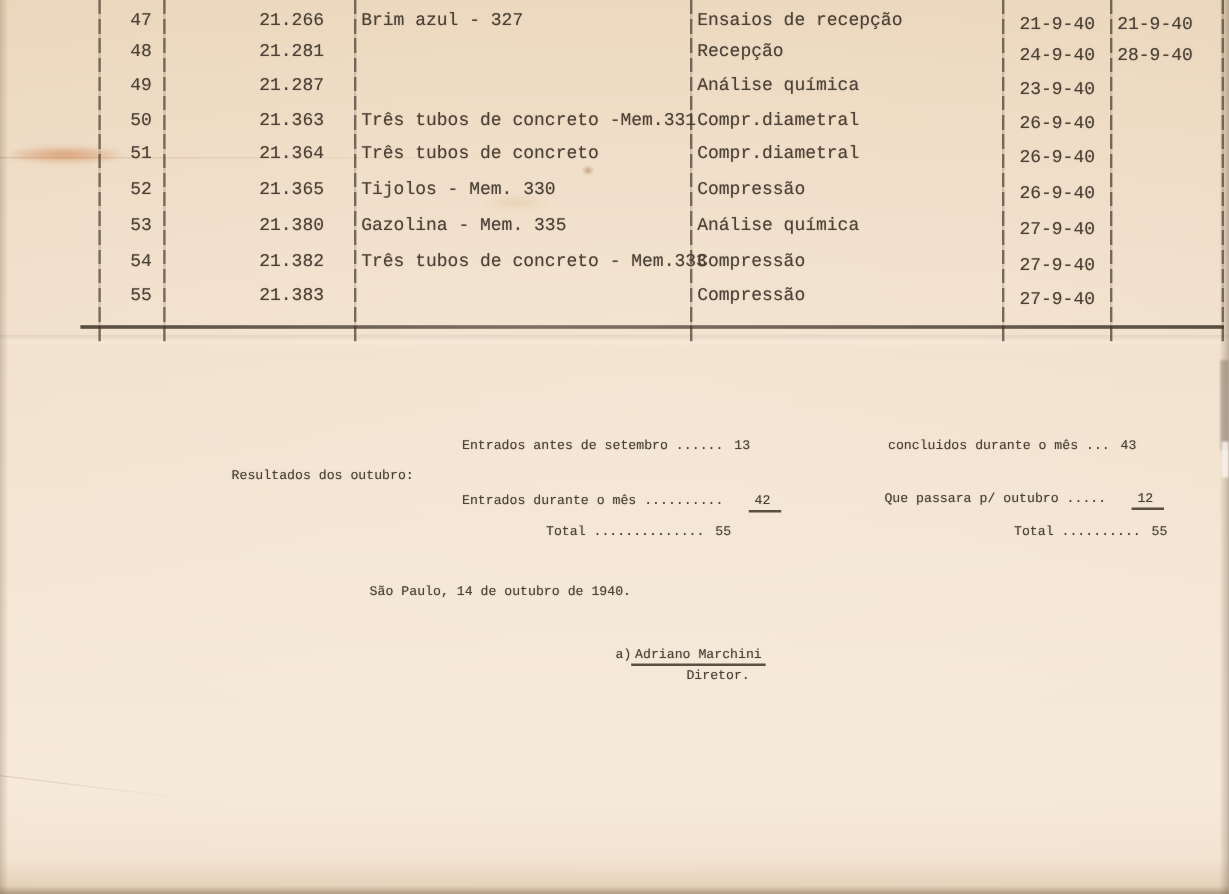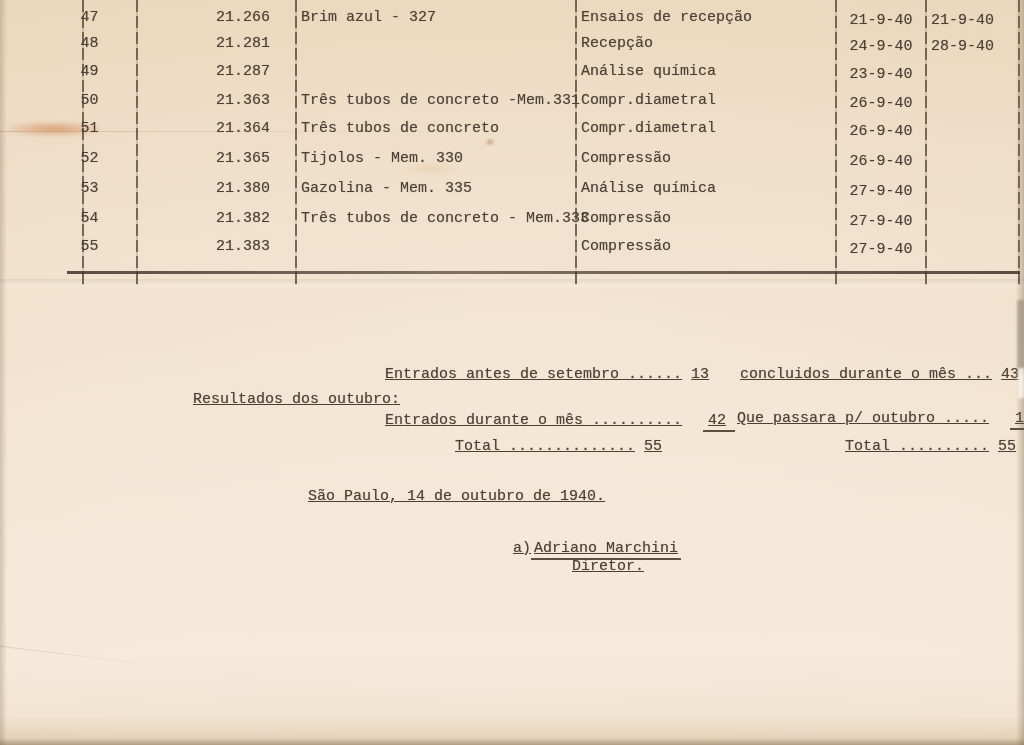--- a/index.html
+++ b/index.html
@@ -4,34 +4,34 @@
 <style>
   html,body { margin:0; padding:0; background:#8a8178; }
   .page {
     position:relative; width:1024px; height:745px; overflow:hidden;
     font-family:"Liberation Mono","DejaVu Sans Mono",monospace;
     color:#4b4136;
     background:
       radial-gradient(ellipse 1600px 900px at 52% 45%, rgba(255,248,238,0.25), transparent 75%),
       linear-gradient(180deg,#e9d4b8 0%,#ecd8bf 14%,#eedcc6 30%,#f1e1cd 50%,#f3e5d3 70%,#f5e8d8 88%,#f1e2cf 96%,#dfc9ae 100%);
   }
-  .txt { position:absolute; white-space:pre; font-size:15px; letter-spacing:0;
-         text-shadow:0 0 1px rgba(77,66,52,0.45);text-decoration:underline; }
+  .txt { position:absolute; white-space:pre; font-size:11px; letter-spacing:0;
+         text-shadow:0 0 1px rgba(77,66,52,0.45); }
 
   
   .vline { position:absolute; top:0; width:2px; height:285px;
     background:repeating-linear-gradient(180deg, rgba(70,58,45,0.72) 0 12px, rgba(70,58,45,0.18) 12px 16px); }
   .hline { position:absolute; left:67px; top:271px; width:953px; height:3px;
     background:linear-gradient(90deg, rgba(62,52,40,0.85), rgba(62,52,40,0.65) 40%, rgba(62,52,40,0.85)); }
 
   
   .trow { position:absolute; left:0; width:1024px; height:26px; }
   .cell { position:absolute; top:0; font-size:15px; white-space:pre;
           text-shadow:0 0 1px rgba(77,66,52,0.45); }
-  .c-num  { left:68px;  width:43px;  text-align:center; }
+  .c-num  { left:96px;  width:43px;  text-align:center; }
   .c-reg  { left:136px; width:150px; text-align:center;padding-left:32px; }
   .c-desc { left:301px; }
   .c-test { left:581px; }
   .c-d1   { left:837px; width:88px; text-align:center; transform:translateY(3px); }
   .c-d2   { left:931px; transform:translateY(3px); }
 
   
   .v  { margin-left:9px; }
   .u  { margin-left:21px; padding:0 9px 1px 5px; border-bottom:2px solid rgba(70,58,45,0.88); }
 

